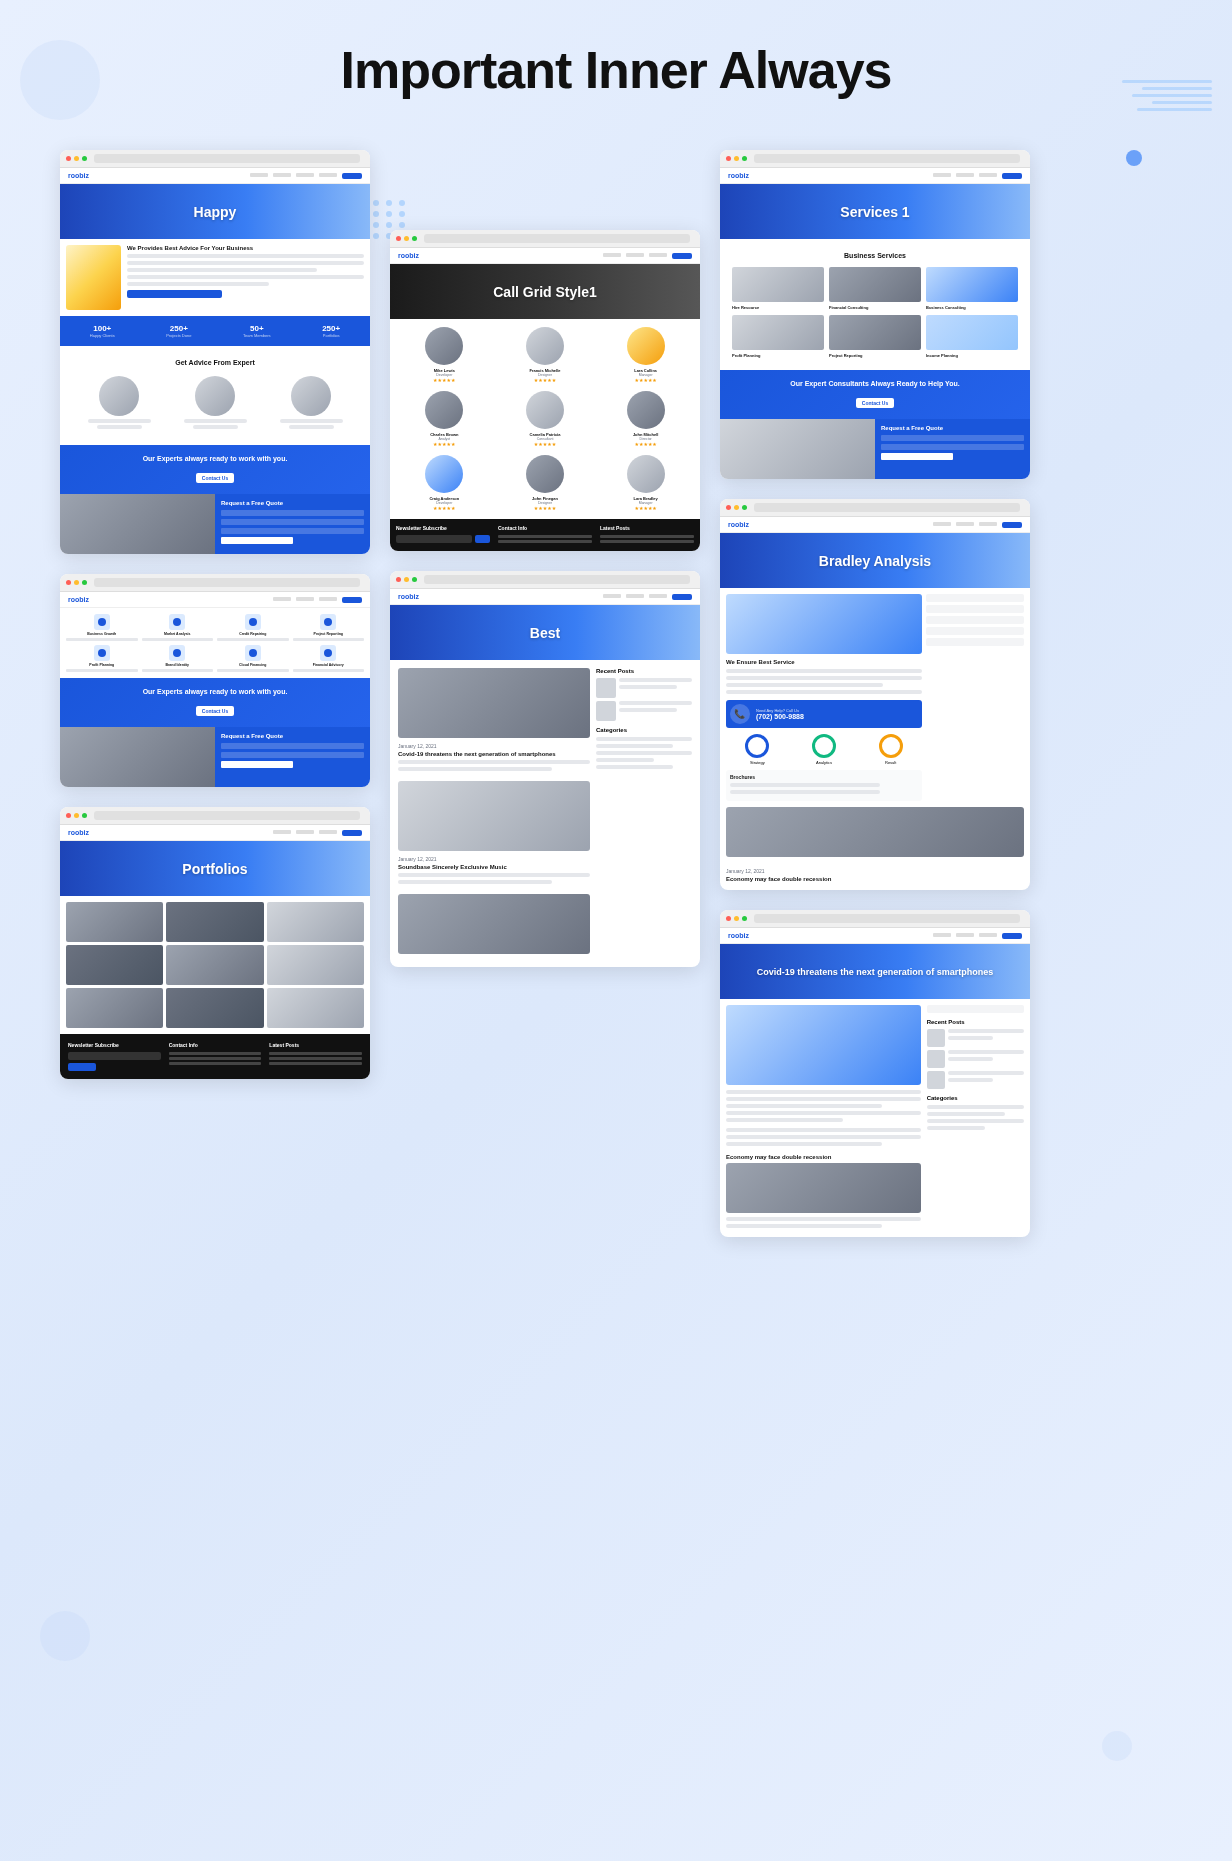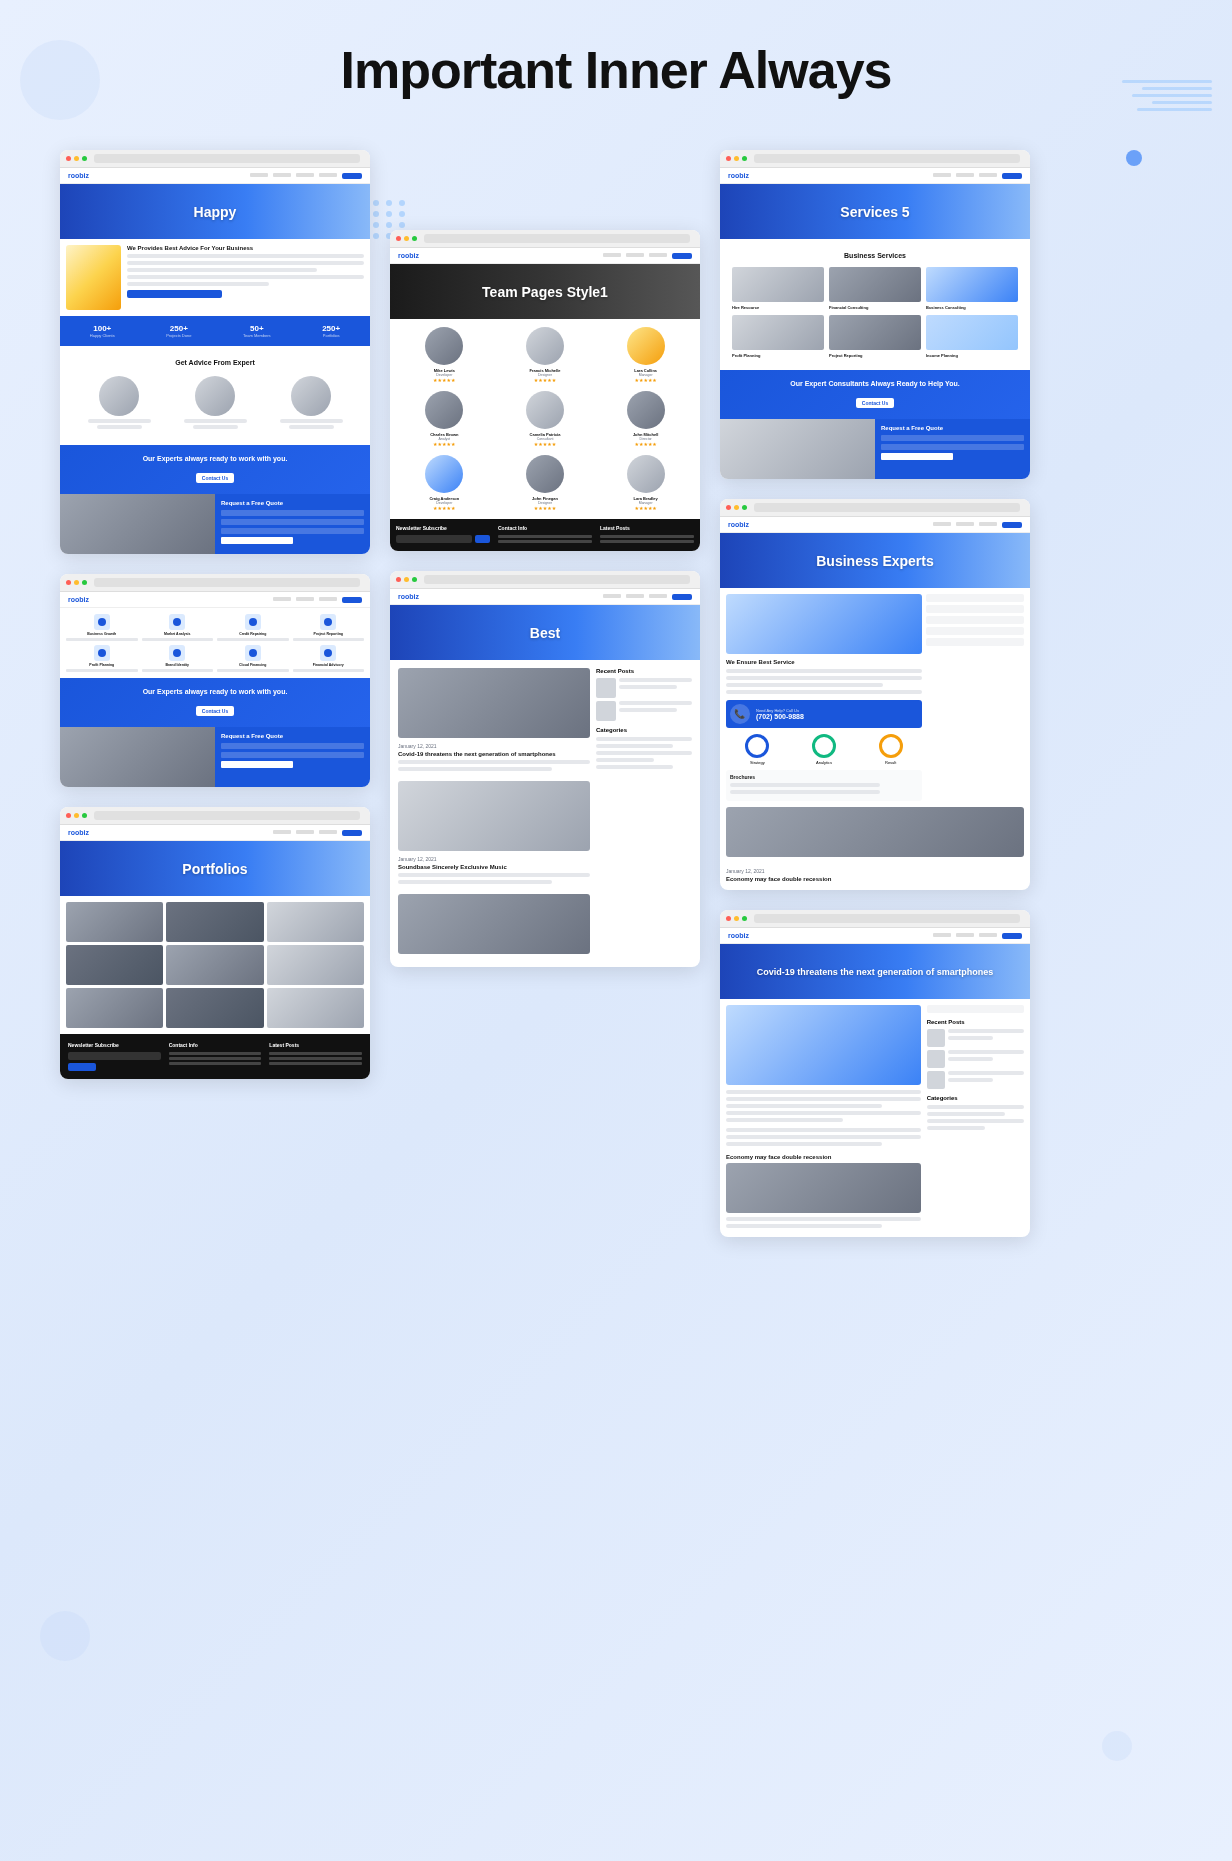--- a/index.html
+++ b/index.html
@@ -778,21 +778,21 @@
         <span class="site-nav-logo">roobiz</span>
         <div class="site-nav-links">
           <div class="site-nav-link"></div>
           <div class="site-nav-link"></div>
           <div class="site-nav-link"></div>
           <div class="site-nav-btn"></div>
         </div>
       </div>
       <div class="hero-banner" style="background:linear-gradient(90deg,#222,#444,#666);">
         <div class="hero-banner-img" style="background:linear-gradient(90deg,#1a1a1a,#333,#555);opacity:0.9;"></div>
-        <span class="hero-banner-text">Team Pages Style1</span>
+        <span class="hero-banner-text">Call Grid Style1</span>
       </div>
 
       <div class="team-grid">
         <div class="team-member">
           <div class="team-avatar">
               <div class="team-avatar-inner"></div>
             </div>
           <div class="team-name">Mike Lewis</div>
           <div class="team-role">Developer</div>
           <div class="stars">★★★★★</div>
@@ -971,21 +971,21 @@
         <span class="site-nav-logo">roobiz</span>
         <div class="site-nav-links">
           <div class="site-nav-link"></div>
           <div class="site-nav-link"></div>
           <div class="site-nav-link"></div>
           <div class="site-nav-btn"></div>
         </div>
       </div>
       <div class="hero-banner">
         <div class="hero-banner-img"></div>
-        <span class="hero-banner-text">Services 5</span>
+        <span class="hero-banner-text">Services 1</span>
       </div>
 
       <div class="content-section">
         <div class="section-title">Business Services</div>
 
         <div style="display:grid;grid-template-columns:repeat(3,1fr);gap:5px;padding:4px;">
           <div>
             <div style="height:35px;background:linear-gradient(135deg,#d1d5db,#9ca3af);border-radius:2px;margin-bottom:3px;"></div>
             <div style="font-size:4px;font-weight:600;color:#111;">Hire Resource</div>
           </div>
@@ -1039,21 +1039,21 @@
         <span class="site-nav-logo">roobiz</span>
         <div class="site-nav-links">
           <div class="site-nav-link"></div>
           <div class="site-nav-link"></div>
           <div class="site-nav-link"></div>
           <div class="site-nav-btn"></div>
         </div>
       </div>
       <div class="hero-banner">
         <div class="hero-banner-img"></div>
-        <span class="hero-banner-text">Business Experts</span>
+        <span class="hero-banner-text">Bradley Analysis</span>
       </div>
 
       <div style="display:flex;gap:4px;padding:6px;">
 
         <div style="flex:2;">
           <div style="height:60px;background:linear-gradient(135deg,#bfdbfe,#3b82f6);border-radius:3px;margin-bottom:5px;"></div>
           <div style="font-size:6px;font-weight:bold;color:#111;margin-bottom:4px;">We Ensure Best Service</div>
           <div class="text-line full"></div>
           <div class="text-line full"></div>
           <div class="text-line med"></div>

